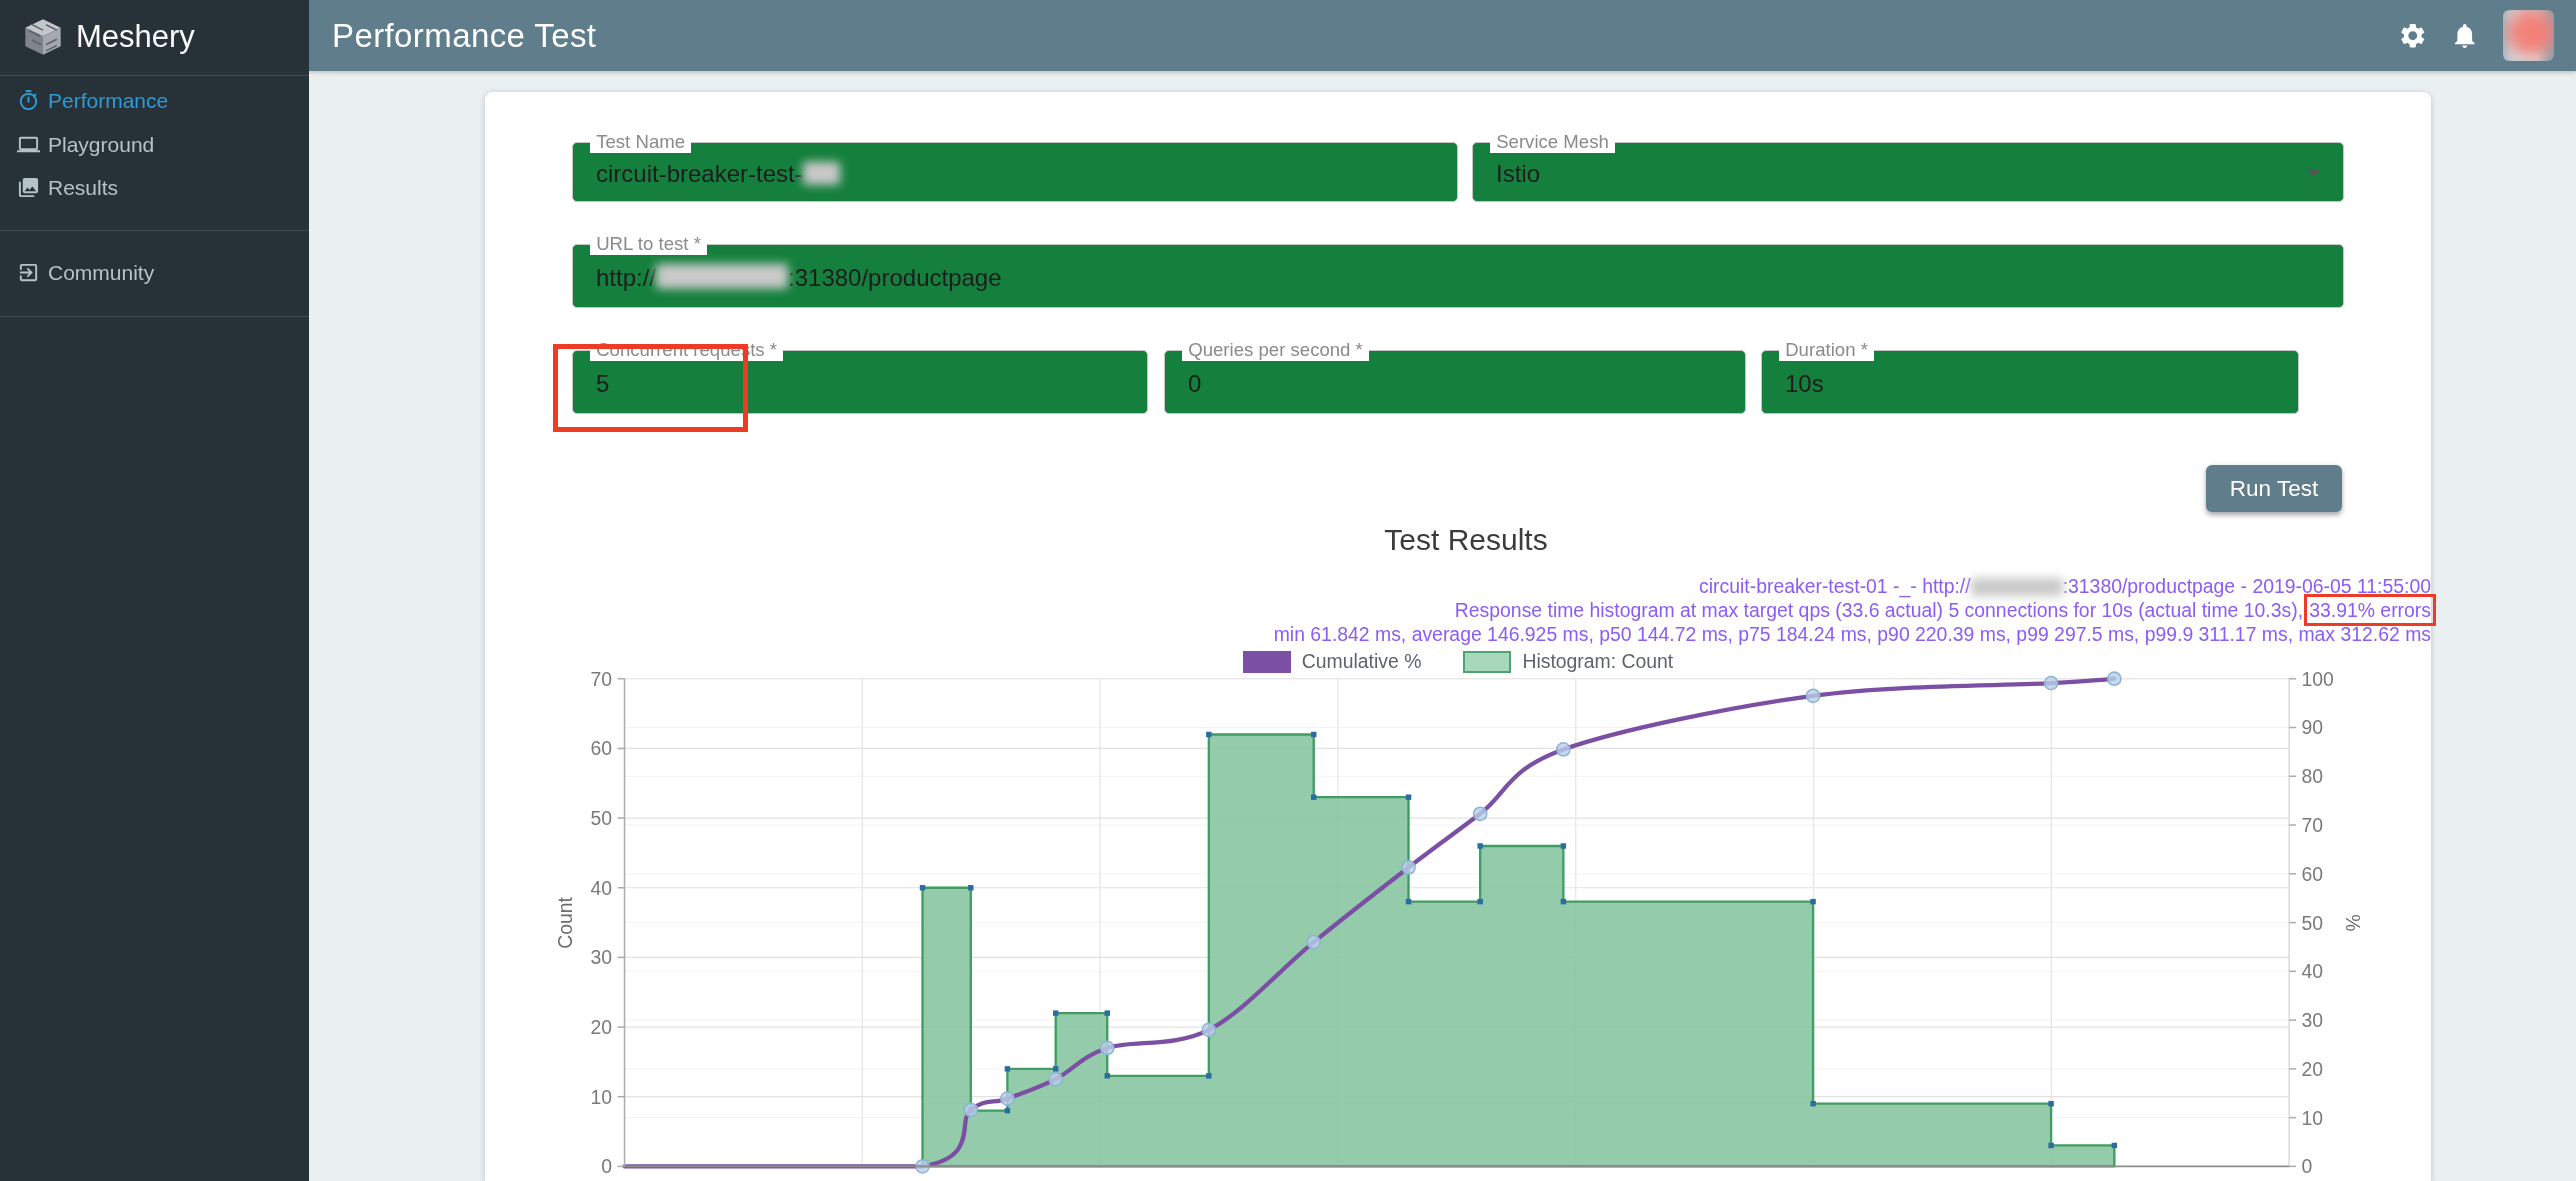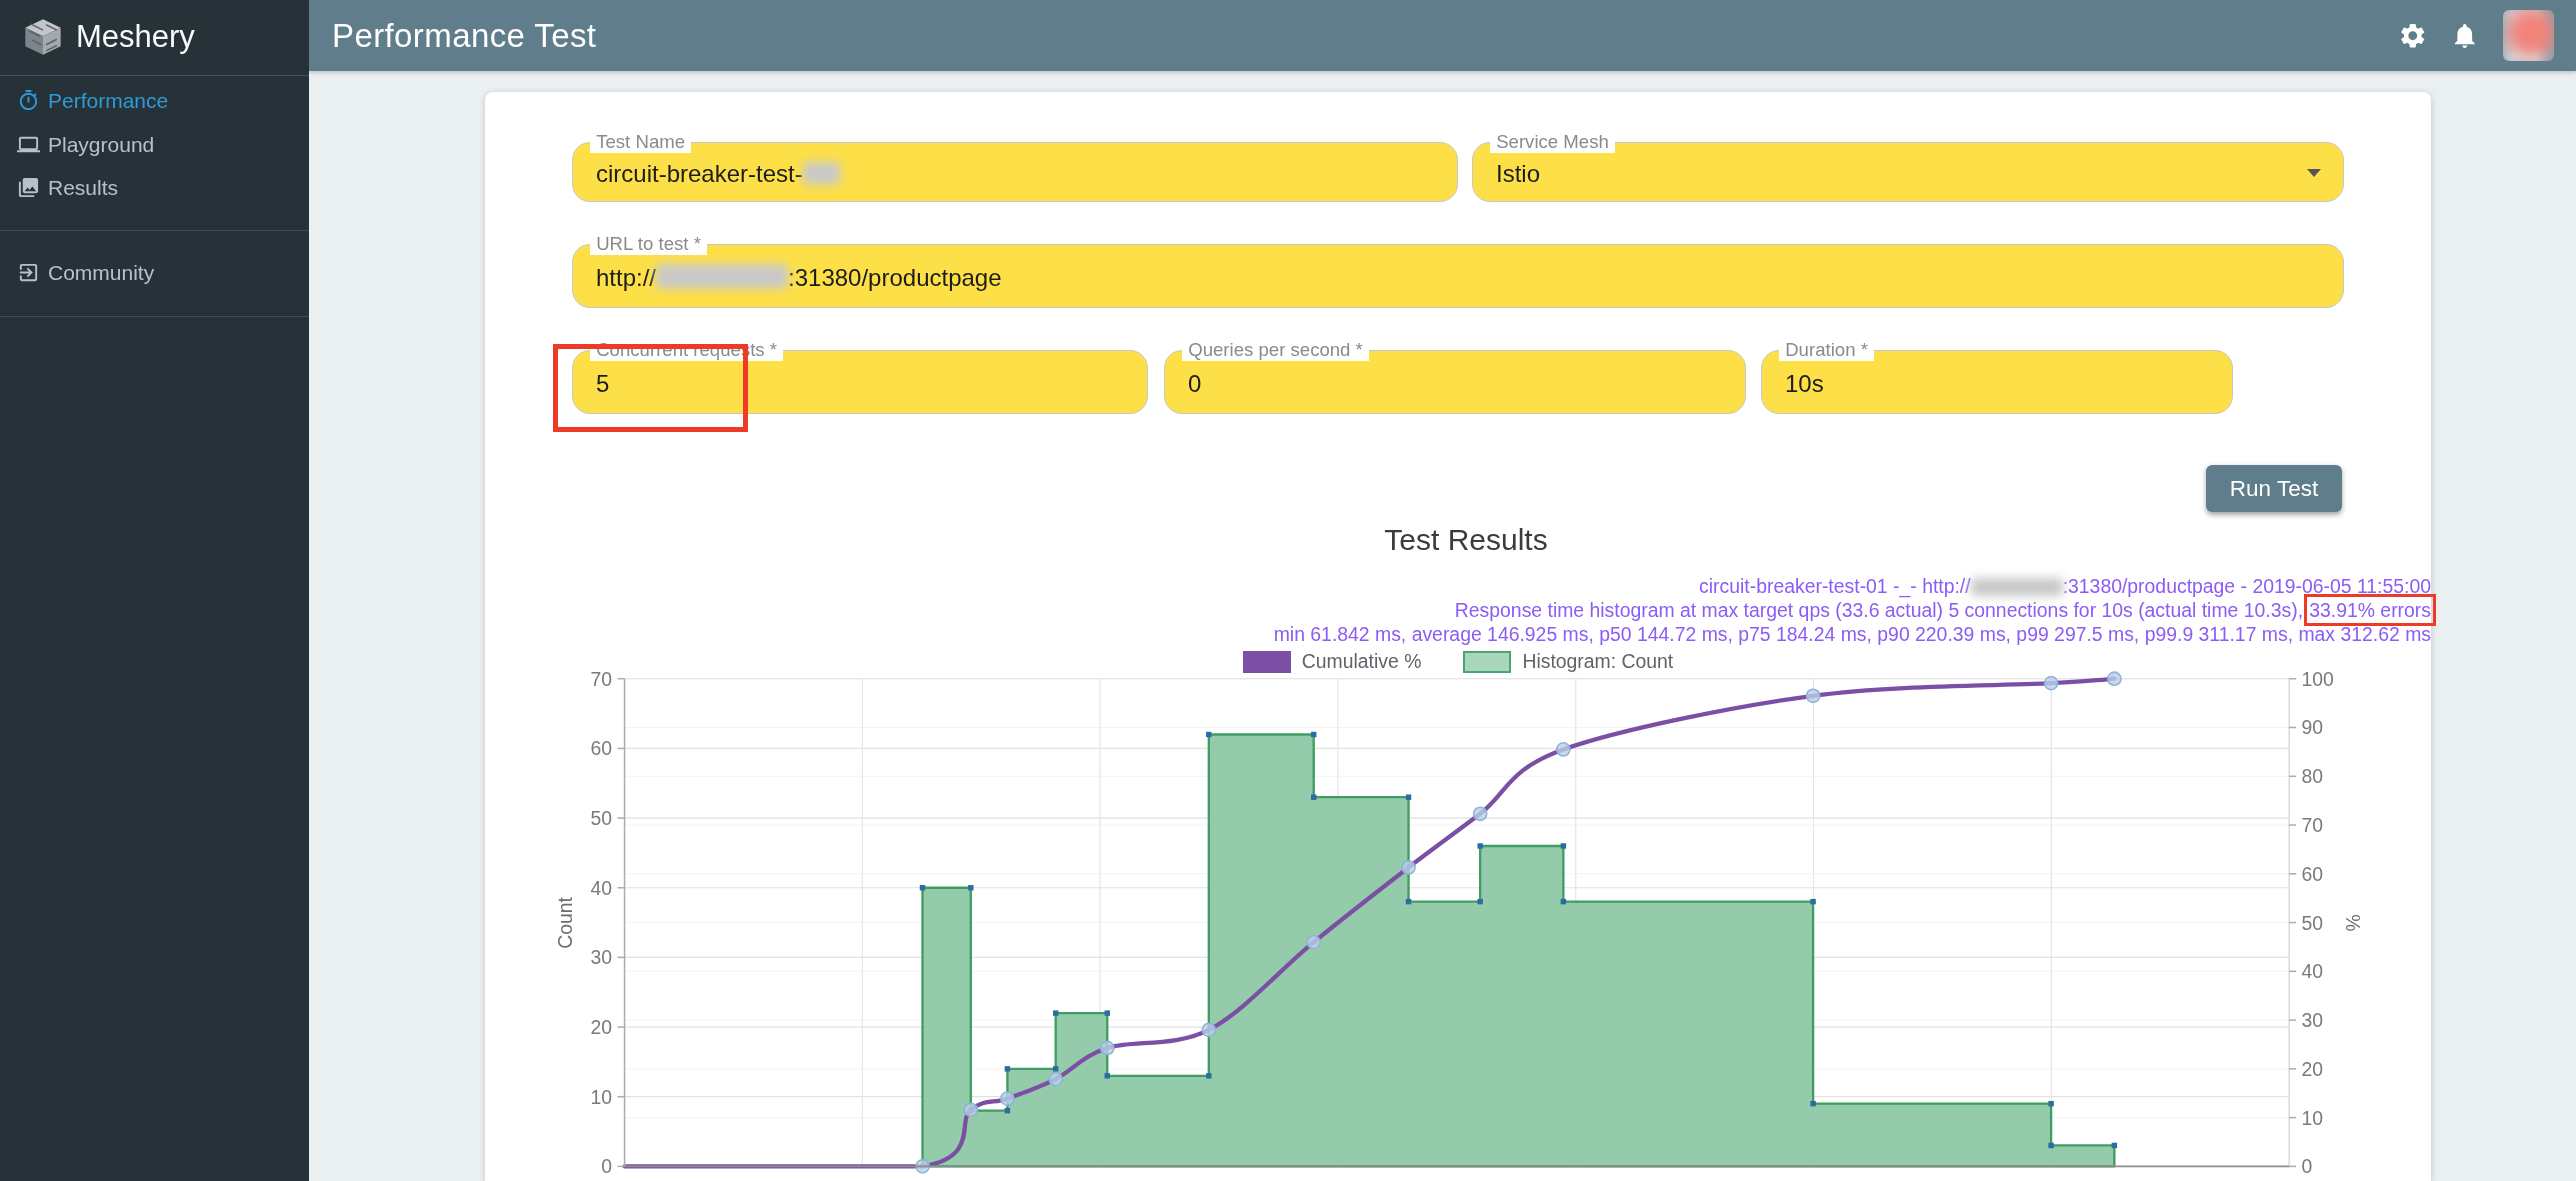--- a/index.html
+++ b/index.html
@@ -25,21 +25,21 @@
   .abicon svg{width:29.5px;height:29.5px;display:block;}
   .avatar{position:relative;width:51px;height:51px;border-radius:6.2px;overflow:hidden;display:block;cursor:pointer;}
   .avatar-inner{position:absolute;inset:-6.2px;filter:blur(5.4px);
     background:
       radial-gradient(circle at 55% 45%, #f2837b 0 32%, rgba(242,131,123,0) 62%),
       linear-gradient(90deg,#aeb5bd 0 18%,#d8dbdf 18% 46%,#e5e2df 46% 74%,#98a0a8 74%);}
 
   
   .card{position:absolute;left:485px;top:92px;width:1946px;height:1089px;background:#fff;border-radius:7.8px 7.8px 0 0;box-shadow:0 1.6px 6.2px rgba(0,0,0,.18);z-index:2;}
 
-  .field{position:absolute;border:1.6px solid #c6c6c6;border-radius:18px;background:#fde047;box-sizing:border-box;cursor:text;}
+  .field{position:absolute;border:1.6px solid #c6c6c6;border-radius:5px;background:#15803d;box-sizing:border-box;cursor:text;}
   .field-label{position:absolute;top:-11.6px;left:17px;background:#fff;padding:0 6.2px;font-size:18.6px;color:#8a8a8a;white-space:nowrap;}
   .field-value{position:absolute;left:23px;top:50%;transform:translateY(-44%);font-size:24px;color:#1d1d1d;white-space:nowrap;}
   .caret{position:absolute;right:22px;top:50%;margin-top:-3.1px;width:0;height:0;border-left:7px solid transparent;border-right:7px solid transparent;border-top:8.5px solid #555;}
   .blur-chip{display:inline-block;background:#c9c9c9;border-radius:3.1px;filter:blur(4.7px);vertical-align:-3.1px;}
 
   .redbox{position:absolute;left:68px;top:252px;width:195px;height:88px;border:5.4px solid #EE3B26;box-sizing:border-box;z-index:3;pointer-events:none;}
 
   .run-btn{position:absolute;left:1721px;top:373px;width:136px;height:47px;background:#607D8B;color:#fff;border:none;border-radius:6.2px;font-size:22.5px;font-family:inherit;box-shadow:0 2.3px 5.4px rgba(0,0,0,.35);cursor:pointer;}
 
   .results-title{position:absolute;left:0;top:423px;width:1946px;margin:8px;text-align:center;font-size:30px;font-weight:500;color:#3c3c3c;}
@@ -153,21 +153,21 @@
       <span class="field-label">Concurrent requests *</span>
       <span class="field-value">5</span>
     </div>
     <div class="redbox"></div>
 
     <div class="field" style="left:679px;top:258px;width:582px;height:64px;">
       <span class="field-label">Queries per second *</span>
       <span class="field-value">0</span>
     </div>
 
-    <div class="field" style="left:1276px;top:258px;width:472px;height:64px;">
+    <div class="field" style="left:1276px;top:258px;width:538px;height:64px;">
       <span class="field-label">Duration *</span>
       <span class="field-value">10s</span>
     </div>
 
     <button class="run-btn">Run Test</button>
 
     <h2 class="results-title">Test Results</h2>
 
     <div class="meta">
       <div><span>circuit-breaker-test-01 -_- http://</span><span class="blur-chip" style="width:92px;height:18.6px;"></span><span>:31380/productpage - 2019-06-05 11:55:00</span></div>

